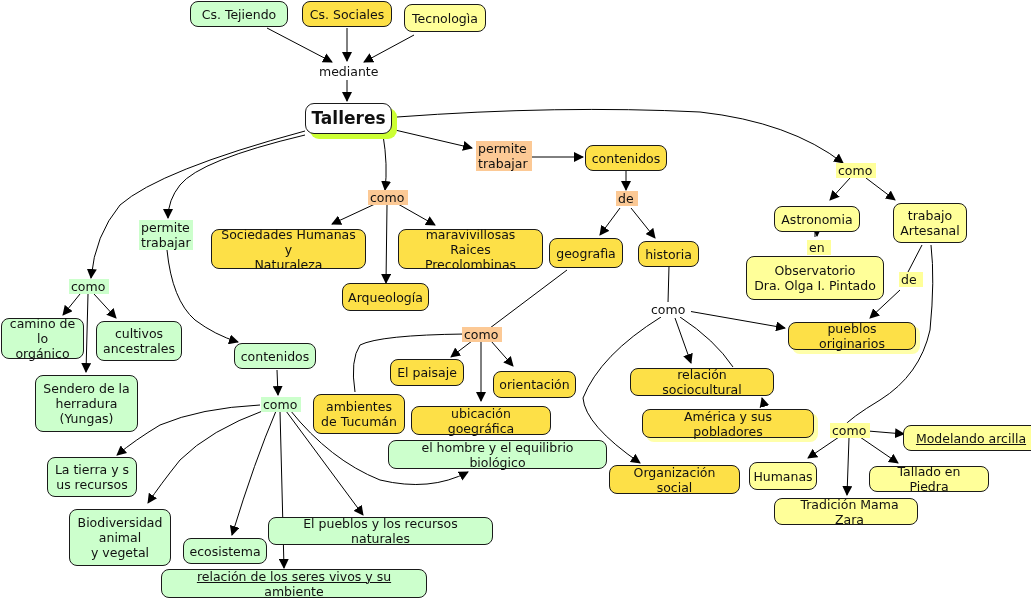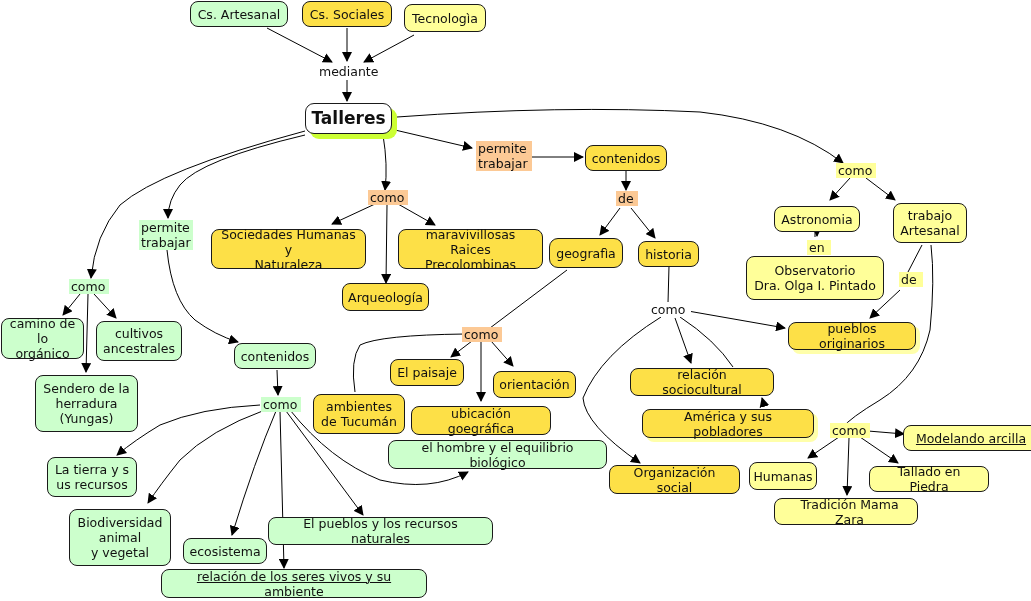--- a/index.html
+++ b/index.html
@@ -90,39 +90,39 @@
 
     <path d="M260,405 Q200,408 160,425 Q135,440 117,455" marker-end="url(#arr)"></path>
     <path d="M265,410 Q210,430 180,460 Q160,485 148,503" marker-end="url(#arr)"></path>
     <path d="M276,411 Q255,460 232,535" marker-end="url(#arr)"></path>
     <path d="M280,411 L284,568" marker-end="url(#arr)"></path>
     <path d="M286,411 L363,515" marker-end="url(#arr)"></path>
     <path d="M290,410 Q330,460 380,480 Q430,492 468,472" marker-end="url(#arr)"></path>
   </g>
 </svg>
 
-<div class="node green" style="left:190px;top:1px;width:98px;height:26px;">Cs. Artesanal</div>
+<div class="node green" style="left:190px;top:1px;width:98px;height:26px;">Cs. Tejiendo</div>
 <div class="node orange" style="left:302px;top:1px;width:90px;height:26px;">Cs. Sociales</div>
 <div class="node yellow" style="left:404px;top:4px;width:82px;height:28px;">Tecnologìa</div>
 <div class="link w" style="left:317px;top:64px;width:60px;">mediante</div>
 
 <div class="node main" style="left:305px;top:103px;width:87px;height:31px;">Talleres</div>
 
 <div class="link o" style="left:368px;top:190px;width:36px;">como</div>
 <div class="node orange" style="left:211px;top:229px;width:155px;height:40px;">Sociedades Humanas y
 Naturaleza</div>
 <div class="node orange" style="left:398px;top:229px;width:145px;height:40px;">maravivillosas Raices
 Precolombinas</div>
 <div class="node orange" style="left:342px;top:283px;width:87px;height:28px;">Arqueología</div>
 
 <div class="link o" style="left:476px;top:141px;width:52px;">permite
 trabajar</div>
 <div class="node orange" style="left:585px;top:145px;width:82px;height:26px;">contenidos</div>
 <div class="link o" style="left:616px;top:191px;width:18px;">de</div>
-<div class="node orange" style="left:549px;top:238px;width:74px;height:30px;border-radius:9px;">geografìa</div>
+<div class="node orange" style="left:549px;top:238px;width:74px;height:30px;">geografìa</div>
 <div class="node orange" style="left:638px;top:241px;width:61px;height:26px;">historia</div>
 
 <div class="link y" style="left:836px;top:163px;width:36px;">como</div>
 <div class="node yellow" style="left:774px;top:206px;width:86px;height:26px;">Astronomia</div>
 <div class="node yellow" style="left:893px;top:203px;width:74px;height:40px;">trabajo
 Artesanal</div>
 <div class="link y" style="left:807px;top:240px;width:20px;">en</div>
 <div class="node yellow" style="left:746px;top:256px;width:138px;height:44px;">Observatorio
 Dra. Olga I. Pintado</div>
 <div class="link y" style="left:899px;top:272px;width:20px;">de</div>

